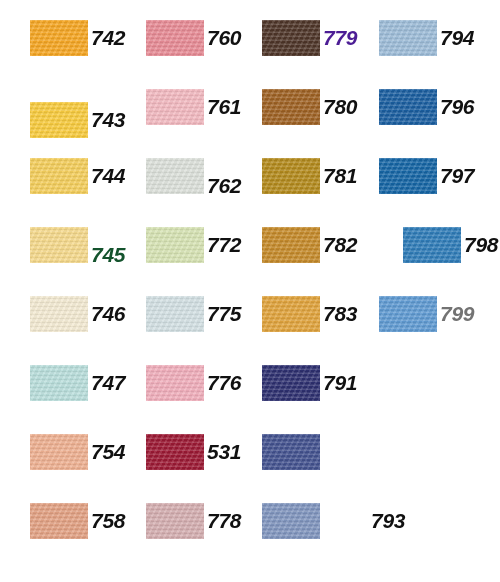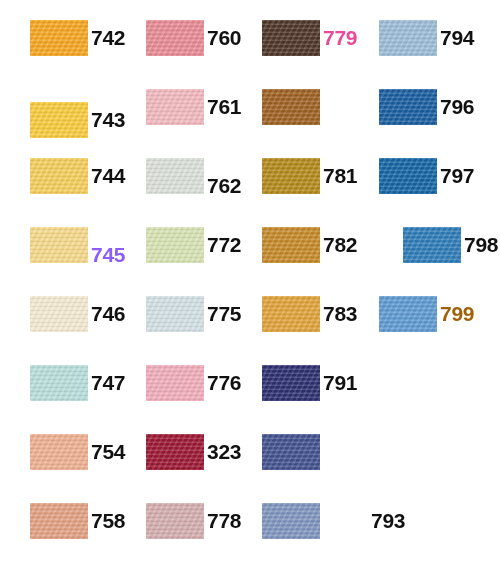--- a/index.html
+++ b/index.html
@@ -83,37 +83,37 @@
     letter-spacing: -0.3px;
     margin-left: 3px;
     line-height: 36px;
     white-space: nowrap;
     font-family: "Liberation Sans", sans-serif;
   }
 </style>
 </head>
 <body>
 
-<div id="chart" style="background: rgb(255, 255, 255);">
+<div id="chart" style="background: rgb(255, 255, 255); font-style: italic;">
     <div class="column col-0">
       <div class="swatch-row" style="top: 20px;">
         <div class="swatch" title="742" style="background: rgb(245, 166, 35); width: 58px; height: 36px;"></div>
         <div class="code" style="color: rgb(17, 17, 17);">742</div>
       </div>
       <div class="swatch-row" style="top: 102px;">
         <div class="swatch" title="743" style="background: rgb(248, 203, 62); width: 58px; height: 36px;"></div>
         <div class="code" style="color: rgb(17, 17, 17);">743</div>
       </div>
       <div class="swatch-row" style="top: 158px;">
         <div class="swatch" title="744" style="background: rgb(244, 206, 92); width: 58px; height: 36px;"></div>
         <div class="code" style="color: rgb(17, 17, 17);">744</div>
       </div>
       <div class="swatch-row" style="top: 227px;">
         <div class="swatch" title="745" style="background: rgb(245, 217, 140); width: 58px; height: 36px;"></div>
-        <div class="code" style="color: #8b5cf6; margin-top: 19px;">745</div>
+        <div class="code" style="color: #14532d; margin-top: 19px;">745</div>
       </div>
       <div class="swatch-row" style="top: 296px;">
         <div class="swatch" title="746" style="background: rgb(243, 234, 210); width: 58px; height: 36px;"></div>
         <div class="code" style="color: rgb(17, 17, 17);">746</div>
       </div>
       <div class="swatch-row" style="top: 365px;">
         <div class="swatch" title="747" style="background: rgb(185, 222, 219); width: 58px; height: 36px;"></div>
         <div class="code" style="color: rgb(17, 17, 17);">747</div>
       </div>
       <div class="swatch-row" style="top: 434px;">
@@ -145,34 +145,35 @@
       <div class="swatch-row" style="top: 296px;">
         <div class="swatch" title="775" style="background: rgb(211, 224, 227); width: 58px; height: 36px;"></div>
         <div class="code" style="color: rgb(17, 17, 17);">775</div>
       </div>
       <div class="swatch-row" style="top: 365px;">
         <div class="swatch" title="776" style="background: rgb(240, 174, 187); width: 58px; height: 36px;"></div>
         <div class="code" style="color: rgb(17, 17, 17);">776</div>
       </div>
       <div class="swatch-row" style="top: 434px;">
         <div class="swatch" title="777" style="background: rgb(156, 25, 52); width: 58px; height: 36px;"></div>
-        <div class="code" style="color: rgb(17, 17, 17);">323</div>
+        <div class="code" style="color: rgb(17, 17, 17);">531</div>
       </div>
       <div class="swatch-row" style="top: 503px;">
         <div class="swatch" title="778" style="background: rgb(212, 174, 176); width: 58px; height: 36px;"></div>
         <div class="code" style="color: rgb(17, 17, 17);">778</div>
       </div>
     </div>
     <div class="column col-2">
       <div class="swatch-row" style="top: 20px;">
         <div class="swatch" title="779" style="background: rgb(78, 53, 40); width: 58px; height: 36px;"></div>
-        <div class="code" style="color: #ec4899;">779</div>
+        <div class="code" style="color: #4c1d95;">779</div>
       </div>
       <div class="swatch-row" style="top: 89px;">
         <div class="swatch" title="780" style="background: rgb(158, 97, 35); width: 58px; height: 36px;"></div>
+        <div class="code" style="color: rgb(17, 17, 17);">780</div>
       </div>
       <div class="swatch-row" style="top: 158px;">
         <div class="swatch" title="781" style="background: rgb(179, 138, 28); width: 58px; height: 36px;"></div>
         <div class="code" style="color: rgb(17, 17, 17);">781</div>
       </div>
       <div class="swatch-row" style="top: 227px;">
         <div class="swatch" title="782" style="background: rgb(197, 138, 42); width: 58px; height: 36px;"></div>
         <div class="code" style="color: rgb(17, 17, 17);">782</div>
       </div>
       <div class="swatch-row" style="top: 296px;">
@@ -203,16 +204,16 @@
       <div class="swatch-row" style="top: 158px;">
         <div class="swatch" title="797" style="background: rgb(21, 101, 165); width: 58px; height: 36px;"></div>
         <div class="code" style="color: rgb(17, 17, 17);">797</div>
       </div>
       <div class="swatch-row" style="top: 227px; padding-left: 24px;">
         <div class="swatch" title="798" style="background: rgb(47, 124, 184); width: 58px; height: 36px;"></div>
         <div class="code" style="color: rgb(17, 17, 17);">798</div>
       </div>
       <div class="swatch-row" style="top: 296px;">
         <div class="swatch" title="799" style="background: rgb(95, 154, 210); width: 58px; height: 36px;"></div>
-        <div class="code" style="color: #a16207;">799</div>
+        <div class="code" style="color: #737373;">799</div>
       </div>
     </div>
   </div>
 
 </body></html>

